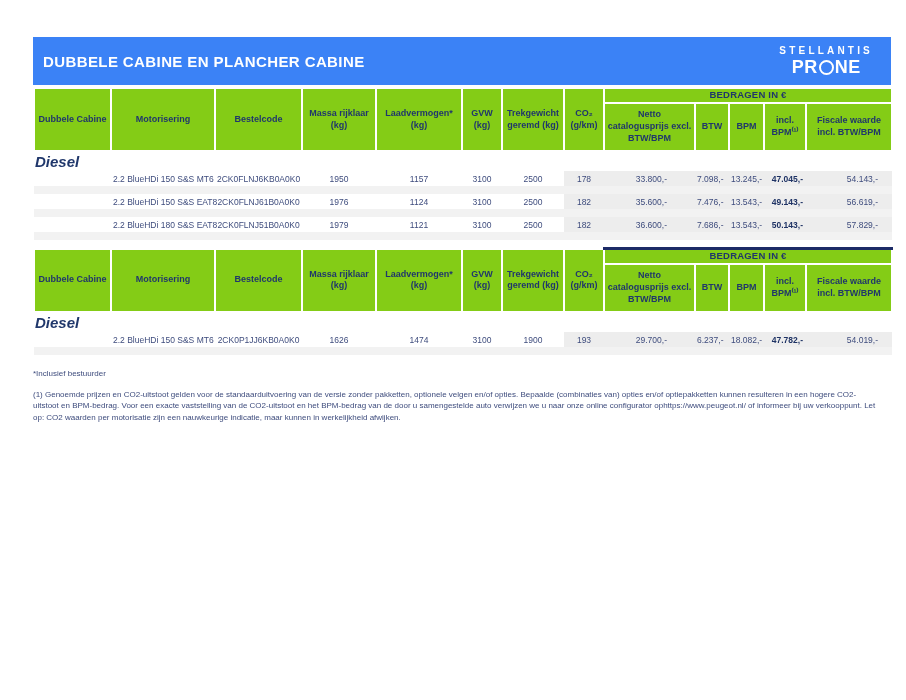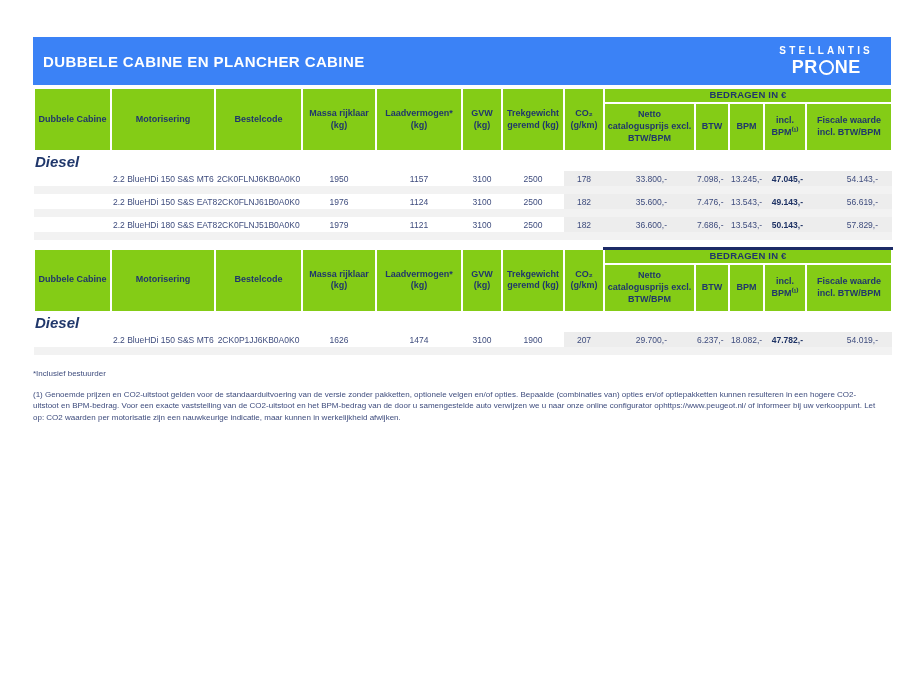--- a/index.html
+++ b/index.html
@@ -223,21 +223,21 @@
       </tr>
 
       <tr class="data-row">
         <td class="c0"></td>
         <td class="c1">2.2 BlueHDi 150 S&amp;S MT6</td>
         <td class="c2">2CK0P1JJ6KB0A0K0</td>
         <td class="c3 ctr">1626</td>
         <td class="c4 ctr">1474</td>
         <td class="c5 ctr">3100</td>
         <td class="c6 ctr">1900</td>
-        <td class="c7 ctr shade">207</td>
+        <td class="c7 ctr shade">193</td>
         <td class="c8 money shade">29.700,-</td>
         <td class="c9 money shade">6.237,-</td>
         <td class="c10 money shade">18.082,-</td>
         <td class="c11 money shade em">47.782,-</td>
         <td class="c12 money shade">54.019,-</td>
       </tr>
       <tr class="sep-row">
           <td colspan="13"></td>
         </tr>
     </tbody>

